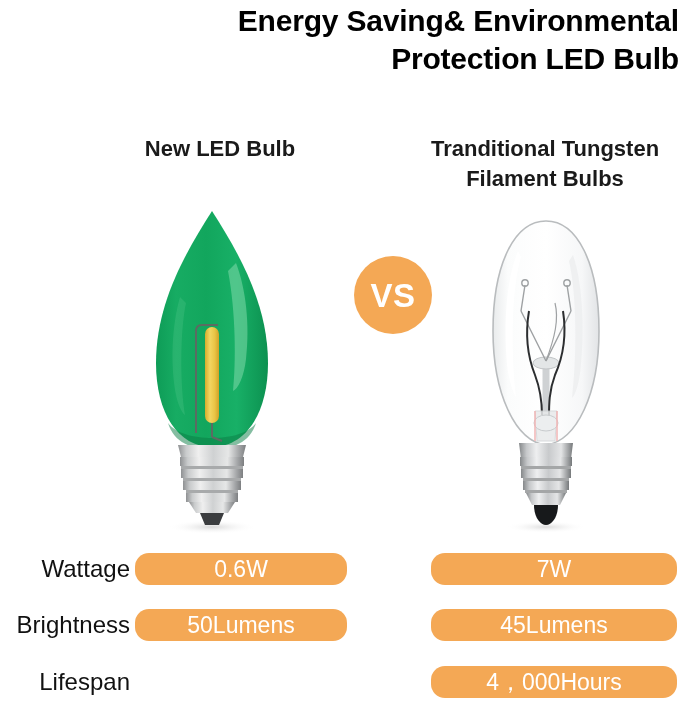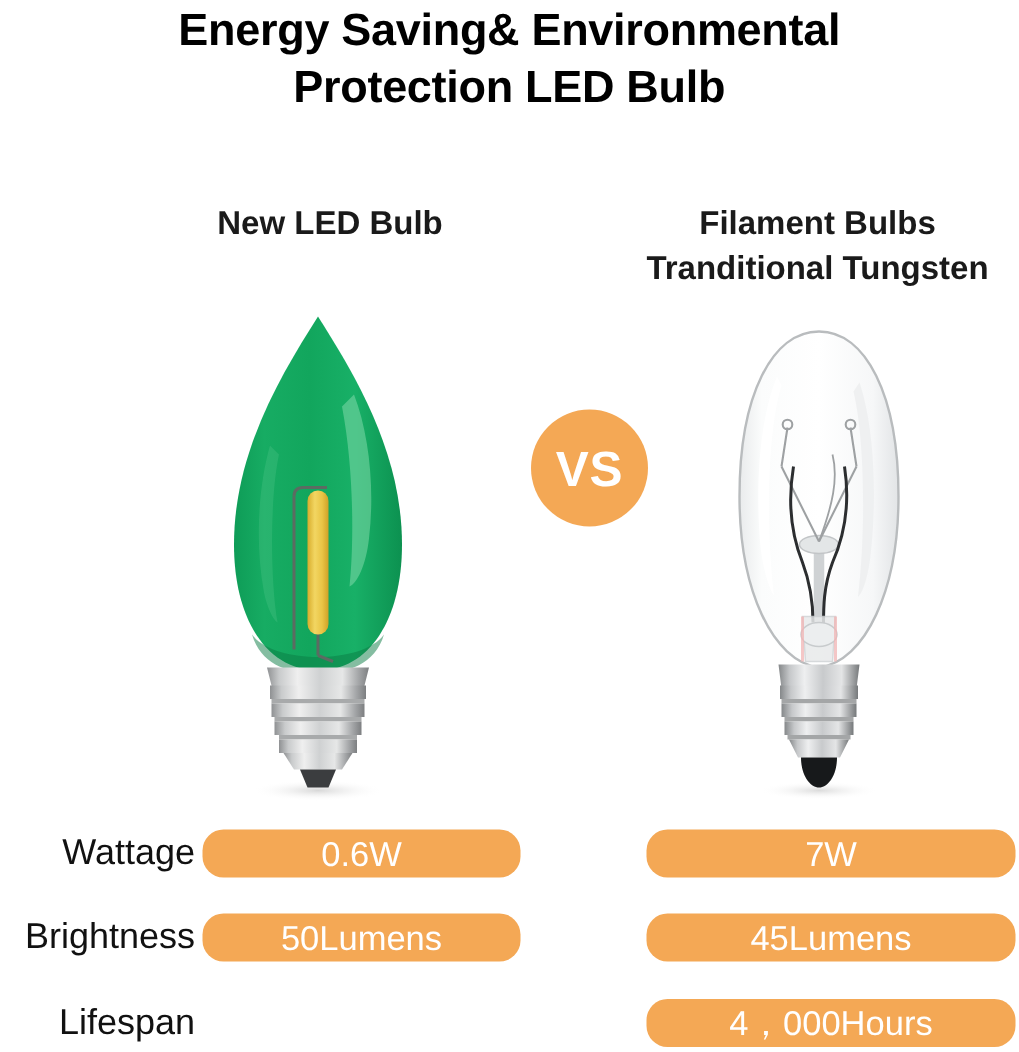--- a/index.html
+++ b/index.html
@@ -18,21 +18,21 @@
     background: #ffffff;
     overflow: hidden;
   }
 
   
   .title {
     position: absolute;
     left: 0;
     top: 2px;
     width: 679px;
-    text-align: center;
+    text-align: right;
     font-size: 30px;
     font-weight: bold;
     line-height: 38px;
     color: #000000;
     letter-spacing: -0.2px;
   }
 
   
   .caption {
     position: absolute;
@@ -42,21 +42,21 @@
     color: #1a1a1a;
     font-weight: bold;
   }
   .caption-left  { left: 90px;  top: 134px; width: 260px; }
   .caption-right { left: 410px; top: 134px; width: 270px; }
 
   
   .vs-badge {
     position: absolute;
     left: 354px;
-    top: 273px;
+    top: 256px;
     width: 78px;
     height: 78px;
     border-radius: 50%;
     background: #f4a855;
     display: flex;
     align-items: center;
     justify-content: center;
   }
   .vs-badge span {
     color: #ffffff;
@@ -114,22 +114,22 @@
   <div class="title">
     <div>Energy Saving&amp; Environmental</div>
     <div>Protection LED Bulb</div>
   </div>
 
   <div class="caption caption-left">
     <span>New LED Bulb</span>
   </div>
 
   <div class="caption caption-right">
+    <div>Tranditional Tungsten</div>
     <div>Filament Bulbs</div>
-    <div>Tranditional Tungsten</div>
   </div>
 
   <svg class="bulb" id="led-bulb" viewBox="0 0 124 330">
     <defs>
       <linearGradient id="greenGlass" x1="0" y1="0" x2="1" y2="0">
         <stop offset="0%" stop-color="#0e9c57"></stop>
         <stop offset="18%" stop-color="#17ac63"></stop>
         <stop offset="45%" stop-color="#12a65d"></stop>
         <stop offset="72%" stop-color="#18b067"></stop>
         <stop offset="100%" stop-color="#0c9150"></stop>

